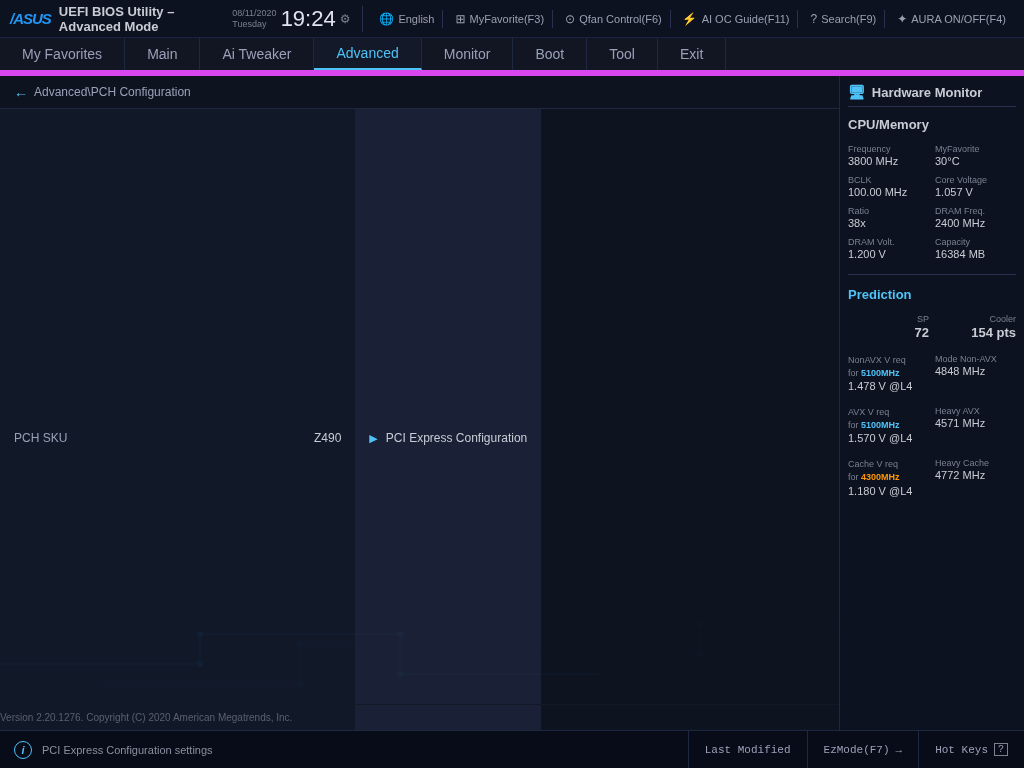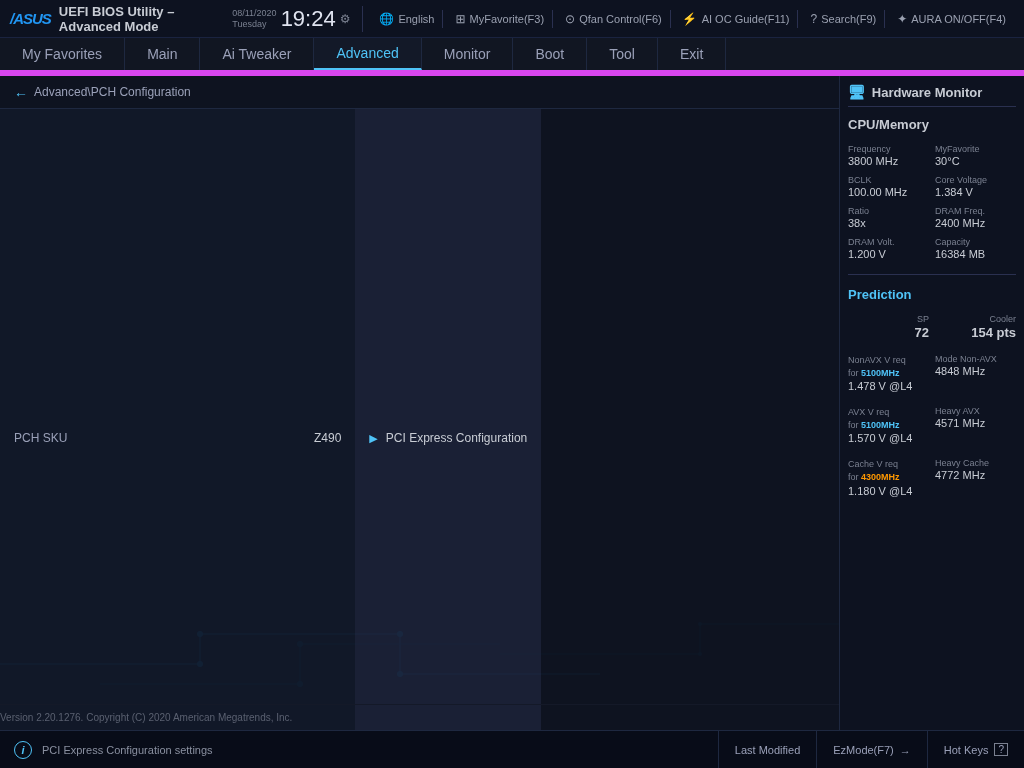--- a/index.html
+++ b/index.html
@@ -276,20 +276,21 @@
     .status-btn {
       display: flex;
       align-items: center;
       gap: 6px;
       padding: 0 16px;
       font-size: 11px;
       color: #9aa0b8;
       border-left: 1px solid #1e2840;
       cursor: pointer;
       white-space: nowrap;
+      font-family: Liberation Mono, monospace;
     }
 
     
     #versionbar {
       position: absolute;
       bottom: 38px;
       left: 0;
       width: 839px;
       height: 26px;
       display: flex;
@@ -454,21 +455,21 @@
     <div class="hw-cell">
       <span class="hw-label">MyFavorite</span>
       <span class="hw-value">30°C</span>
     </div>
     <div class="hw-cell">
       <span class="hw-label">BCLK</span>
       <span class="hw-value">100.00 MHz</span>
     </div>
     <div class="hw-cell">
       <span class="hw-label">Core Voltage</span>
-      <span class="hw-value">1.384 V</span>
+      <span class="hw-value">1.057 V</span>
     </div>
     <div class="hw-cell">
       <span class="hw-label">Ratio</span>
       <span class="hw-value">38x</span>
     </div>
     <div class="hw-cell">
       <span class="hw-label">DRAM Freq.</span>
       <span class="hw-value">2400 MHz</span>
     </div>
     <div class="hw-cell">

